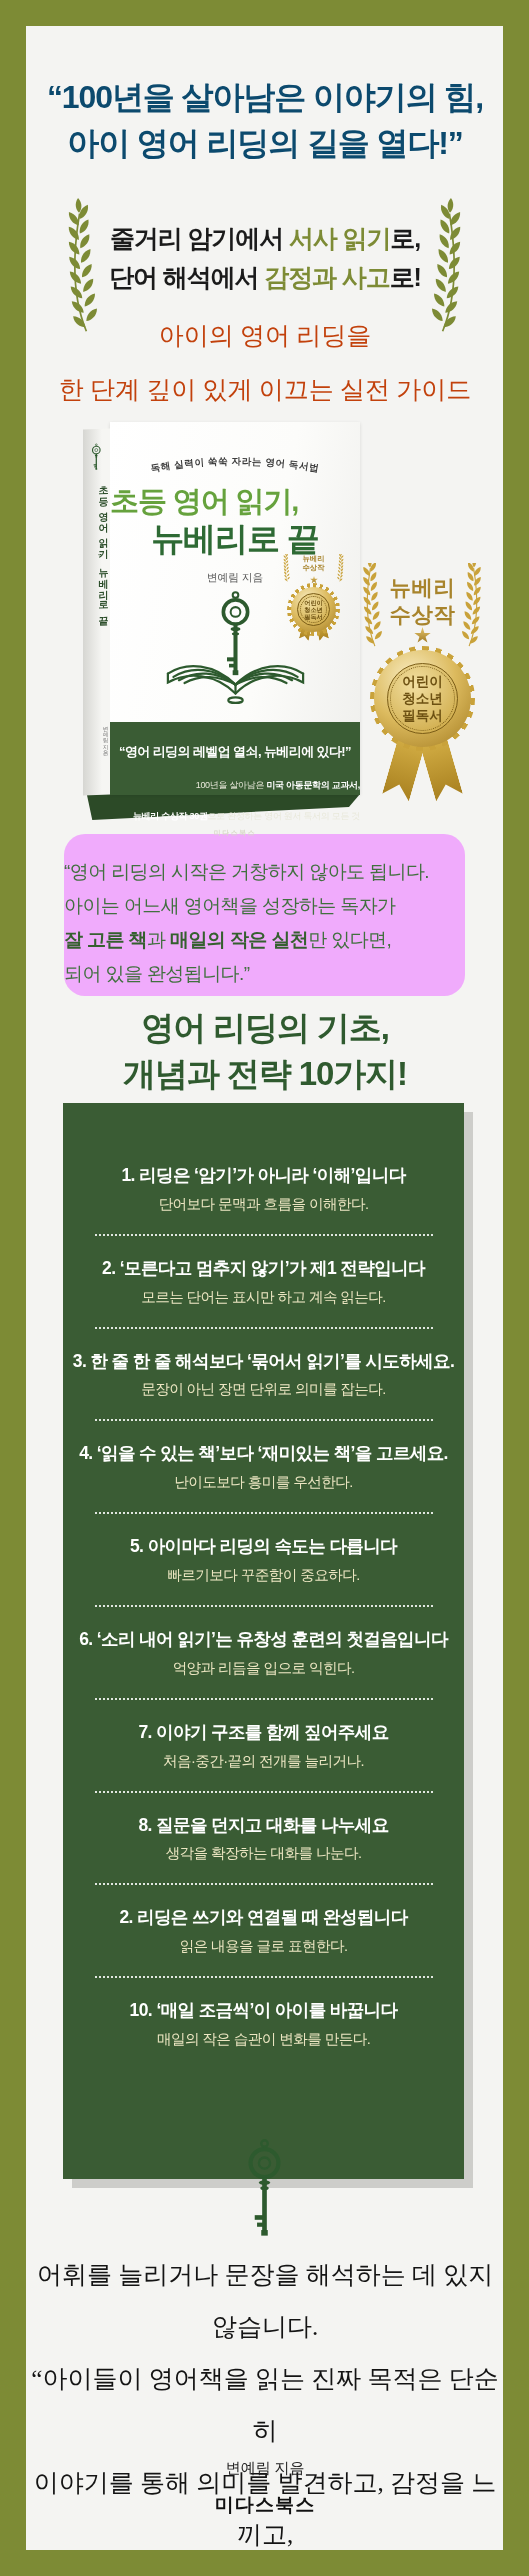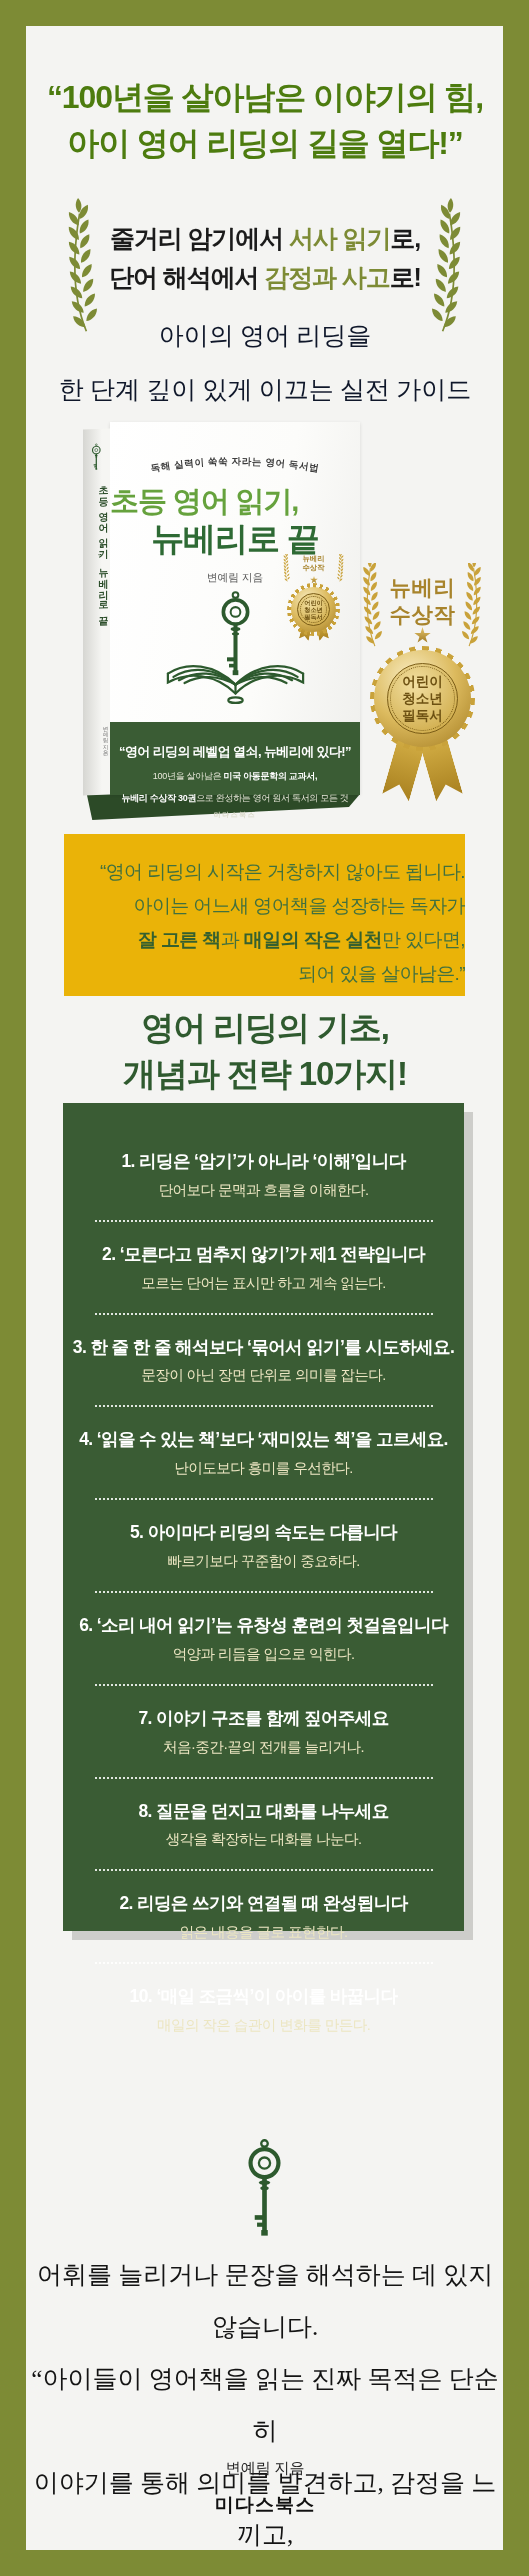--- a/index.html
+++ b/index.html
@@ -6,31 +6,31 @@
   .page{
     position:relative;width:529px;height:2576px;margin:0 auto;
     background:#f4f4f2;box-sizing:border-box;
     font-family:"Liberation Sans", sans-serif;overflow:hidden;
   }
   .frame{position:absolute;inset:0;border:26px solid #7d8b35;pointer-events:none;z-index:50;}
   .abs{position:absolute;}
   .center{text-align:center;left:26px;width:478px;}
 
   
-  .hero{top:74px;color:#4d7c0f;font-weight:800;font-size:32px;line-height:46px;letter-spacing:-1.1px;}
+  .hero{top:74px;color:#0c4a6e;font-weight:800;font-size:32px;line-height:46px;letter-spacing:-1.1px;}
 
   
   .branch{color:#7d8b35;}
   .branch.flip{transform:scaleX(-1);}
   .branch.gold{color:#c9a23a;}
   .banner{top:219px;font-size:25px;line-height:39px;font-weight:800;color:#1b1b1b;letter-spacing:-1.1px;}
   .banner .hl{color:#7d8b35;}
 
   
-  .intro{top:309px;font-family:"Liberation Serif", serif;font-size:25px;line-height:54px;color:#0f172a;text-align:center;}
+  .intro{top:309px;font-family:"Liberation Serif", serif;font-size:25px;line-height:54px;color:#c2410c;text-align:center;}
 
   
   .spine{left:83px;top:429px;width:27px;height:366px;background:linear-gradient(to right,#d6d6d2,#f6f6f3 70%);transform:skewY(-2deg);z-index:2;}
   .spine-key{position:absolute;left:6.2px;top:13.5px;width:14.6px;height:29px;color:#2d5a2e;}
   .spine-title{position:absolute;left:0;top:50px;width:27px;text-align:center;writing-mode:vertical-rl;font-size:10px;font-weight:800;color:#2d4f2b;letter-spacing:1.1px;}
   .spine-author{position:absolute;left:0;top:293px;width:27px;text-align:center;writing-mode:vertical-rl;font-size:5.6px;color:#777;}
   .front{left:110px;top:422px;width:250px;height:373px;background:linear-gradient(100deg,#ffffff,#fcfcfa 60%,#efefec 100%);box-shadow:0 1.1px 3.4px rgba(0,0,0,.12);z-index:1;}
   .book-bottom{left:84px;top:794px;width:276px;height:26px;background:#2c4a27;clip-path:polygon(1% 0,100% 0,96% 50%,3% 100%);z-index:0;}
   .tagline-svg{left:110px;top:448px;width:250px;height:35px;z-index:3;}
   .tagline-svg text{font-family:"Liberation Sans",sans-serif;font-size:17px;font-weight:700;fill:#3c3c3c;letter-spacing:1px;}
@@ -51,35 +51,35 @@
   .ribbon{background:linear-gradient(#d9b44a,#a8801f);clip-path:polygon(0 0,100% 0,100% 100%,50% 80%,0 100%);z-index:3;}
 
   
   .badge-title{left:372px;width:101px;text-align:center;font-weight:800;color:#a8842c;z-index:4;letter-spacing:0.6px;}
   .badge-title.l1{top:573px;font-size:21.4px;}
   .badge-title.l2{top:600px;font-size:21.4px;}
 
   
   .band{left:110px;top:722px;width:250px;height:73px;background:#3a5c34;z-index:3;text-align:center;color:#fff;}
   .band-quote{margin-top:21px;font-size:13px;font-weight:800;letter-spacing:-0.6px;}
-  .band-line{font-size:9px;color:#e8e8da;margin-top:9px;letter-spacing:-0.3px;}
+  .band-line{font-size:9px;color:#e8e8da;margin-top:18px;letter-spacing:-0.3px;text-align:right;}
   .band-line b{color:#ffffff;}
   .band-logo{margin-top:5px;font-size:6.8px;font-weight:800;color:#d9d9c9;letter-spacing:1.7px;}
 
   
-  .quote-box{left:64px;top:834px;width:401px;height:162px;background:#eab308;text-align:right;
-    font-size:19px;line-height:34px;color:#41703f;padding-top:21.4px;box-sizing:border-box;letter-spacing:-0.6px;}
+  .quote-box{left:64px;top:834px;width:401px;height:162px;background:#f0abfc;text-align:left;
+    font-size:19px;line-height:34px;color:#41703f;padding-top:21.4px;box-sizing:border-box;letter-spacing:-0.6px;border-radius:21px;}
   .quote-box b{color:#35602f;font-weight:800;}
 
   
   .heading{top:1005px;font-size:33px;line-height:46px;font-weight:900;color:#2f5a2f;letter-spacing:-1.1px;}
 
   
-  .panel{left:63px;top:1103px;width:401px;height:828px;background:#3a5c34;box-shadow:9px 9px 0 #cdcdca;
-    box-sizing:border-box;padding-top:46px;text-align:center;}
+  .panel{left:63px;top:1103px;width:401px;height:1076px;background:#3a5c34;box-shadow:9px 9px 0 #cdcdca;
+    box-sizing:border-box;padding-top:60px;text-align:center;}
   .s-title{font-size:17.5px;line-height:24px;font-weight:800;color:#ffffff;letter-spacing:-0.6px;}
   .s-sub{font-size:14.6px;line-height:20px;color:#ece6c2;margin-top:6.8px;letter-spacing:-0.6px;}
   .divider{width:338px;margin:20px auto 20px auto;border-top:2.3px dotted rgba(255,255,255,.85);height:0;}
 
   
   .big-key{left:242px;top:2137px;width:45px;height:107px;color:#2d5a2e;}
   .closing{top:2249px;font-family:"Liberation Serif", serif;font-size:25px;line-height:52px;color:#141414;}
   .closing-author{top:2459px;font-family:"Liberation Serif", serif;font-size:15px;color:#222;}
   .footer-logo{top:2492px;font-size:19px;font-weight:900;color:#111;letter-spacing:1.1px;}
 </style>
@@ -323,21 +323,21 @@
       <div>어린이</div>
       <div>청소년</div>
       <div>필독서</div>
     </div>
   </div>
 
   <div class="abs quote-box">
     <div>“영어 리딩의 시작은 거창하지 않아도 됩니다.</div>
     <div>아이는 어느새 영어책을 성장하는 독자가</div>
     <div><b>잘 고른 책</b><span>과 </span><b>매일의 작은 실천</b><span>만 있다면,</span></div>
-    <div>되어 있을 살아남은.”</div>
+    <div>되어 있을 완성됩니다.”</div>
   </div>
 
   <div class="abs center heading">
     <div>영어 리딩의 기초,</div>
     <div>개념과 전략 10가지!</div>
   </div>
 
   <div class="abs panel">
     <div class="s-item">
       <div class="s-title">1. 리딩은 ‘암기’가 아니라 ‘이해’입니다</div>

